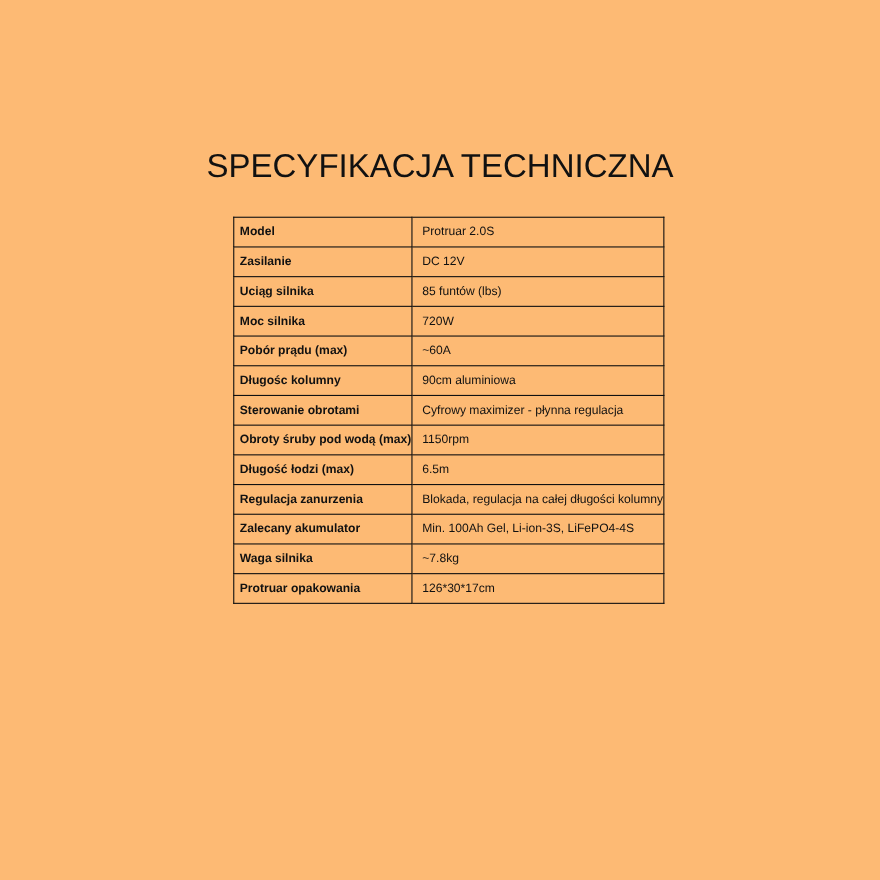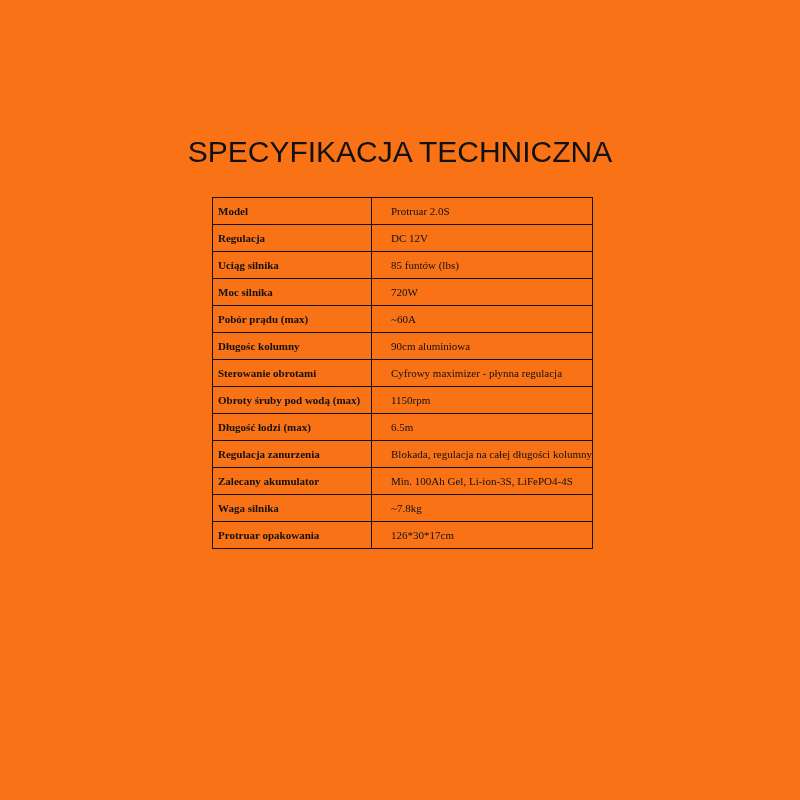--- a/index.html
+++ b/index.html
@@ -7,21 +7,21 @@
       padding: 0;
       background: #ffffff;
       width: 800px;
       height: 800px;
       overflow: hidden;
     }
     .page {
       position: relative;
       width: 800px;
       height: 800px;
-      background: #f97316;
+      background: #fdba74;
     }
     .title {
       position: absolute;
       top: 134px;
       left: 0;
       width: 800px;
       text-align: center;
       font-family: "Liberation Sans", sans-serif;
       font-size: 30px;
       font-weight: normal;
@@ -29,55 +29,55 @@
       letter-spacing: 0px;
       margin: 0;
       line-height: 36px;
     }
     table.spec {
       position: absolute;
       top: 197px;
       left: 212px;
       width: 381px;
       border-collapse: collapse;
-      font-family: Liberation Serif, serif;
+      font-family: Liberation Sans, sans-serif;
       font-size: 11px;
       color: #111111;
     }
     table.spec td {
       border: 1px solid #111111;
       height: 26px;
       padding: 0 0 0 5px;
       vertical-align: middle;
       line-height: 14px;
       white-space: nowrap;
     }
     table.spec td.label {
       width: 154px;
       font-weight: bold;
     }
     table.spec td.value {
       font-weight: normal;
-      padding-left: 19px;
+      padding-left: 9px;
     }
   </style>
 </head>
 <body>
 
 <div class="page">
   <h1 class="title">SPECYFIKACJA TECHNICZNA</h1>
 
   <table class="spec">
     <tbody>
       <tr>
         <td class="label">Model</td>
         <td class="value">Protruar 2.0S</td>
       </tr>
       <tr>
-        <td class="label">Regulacja</td>
+        <td class="label">Zasilanie</td>
         <td class="value">DC 12V</td>
       </tr>
       <tr>
         <td class="label">Uciąg silnika</td>
         <td class="value">85 funtów (lbs)</td>
       </tr>
       <tr>
         <td class="label">Moc silnika</td>
         <td class="value">720W</td>
       </tr>

